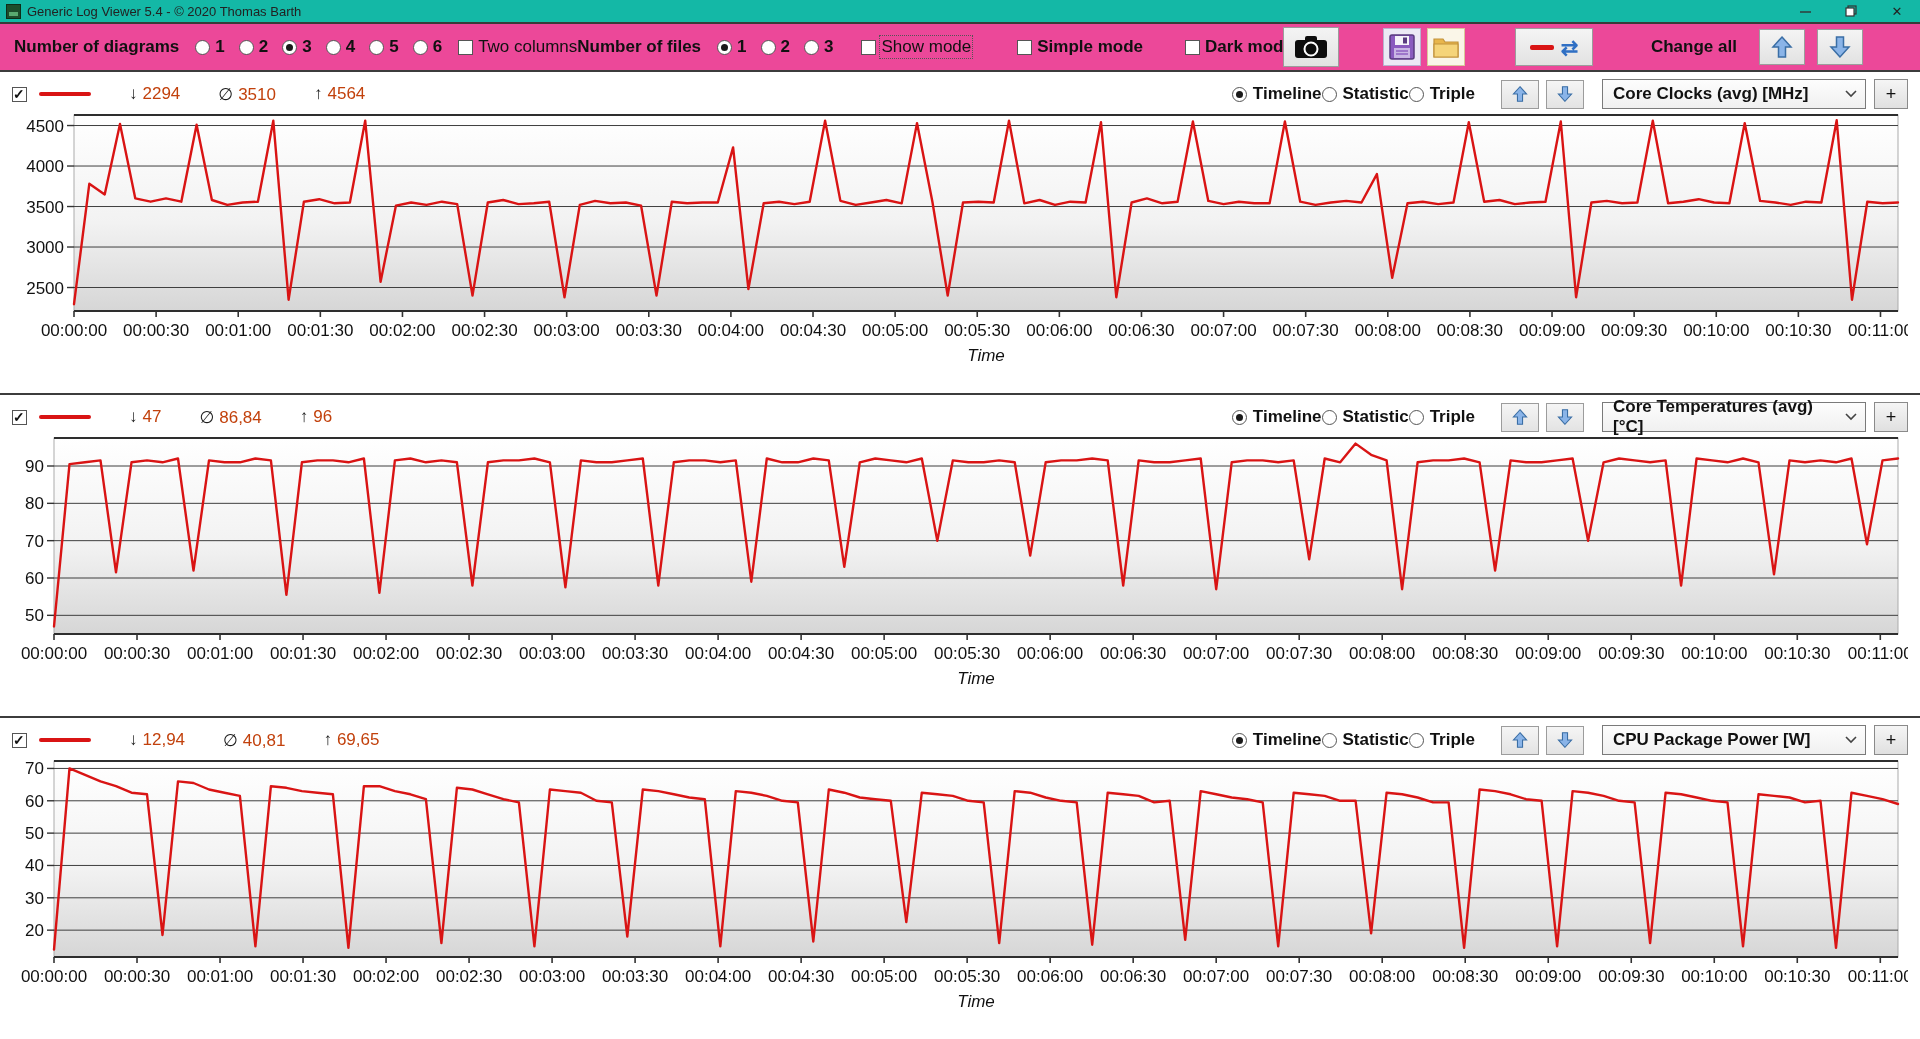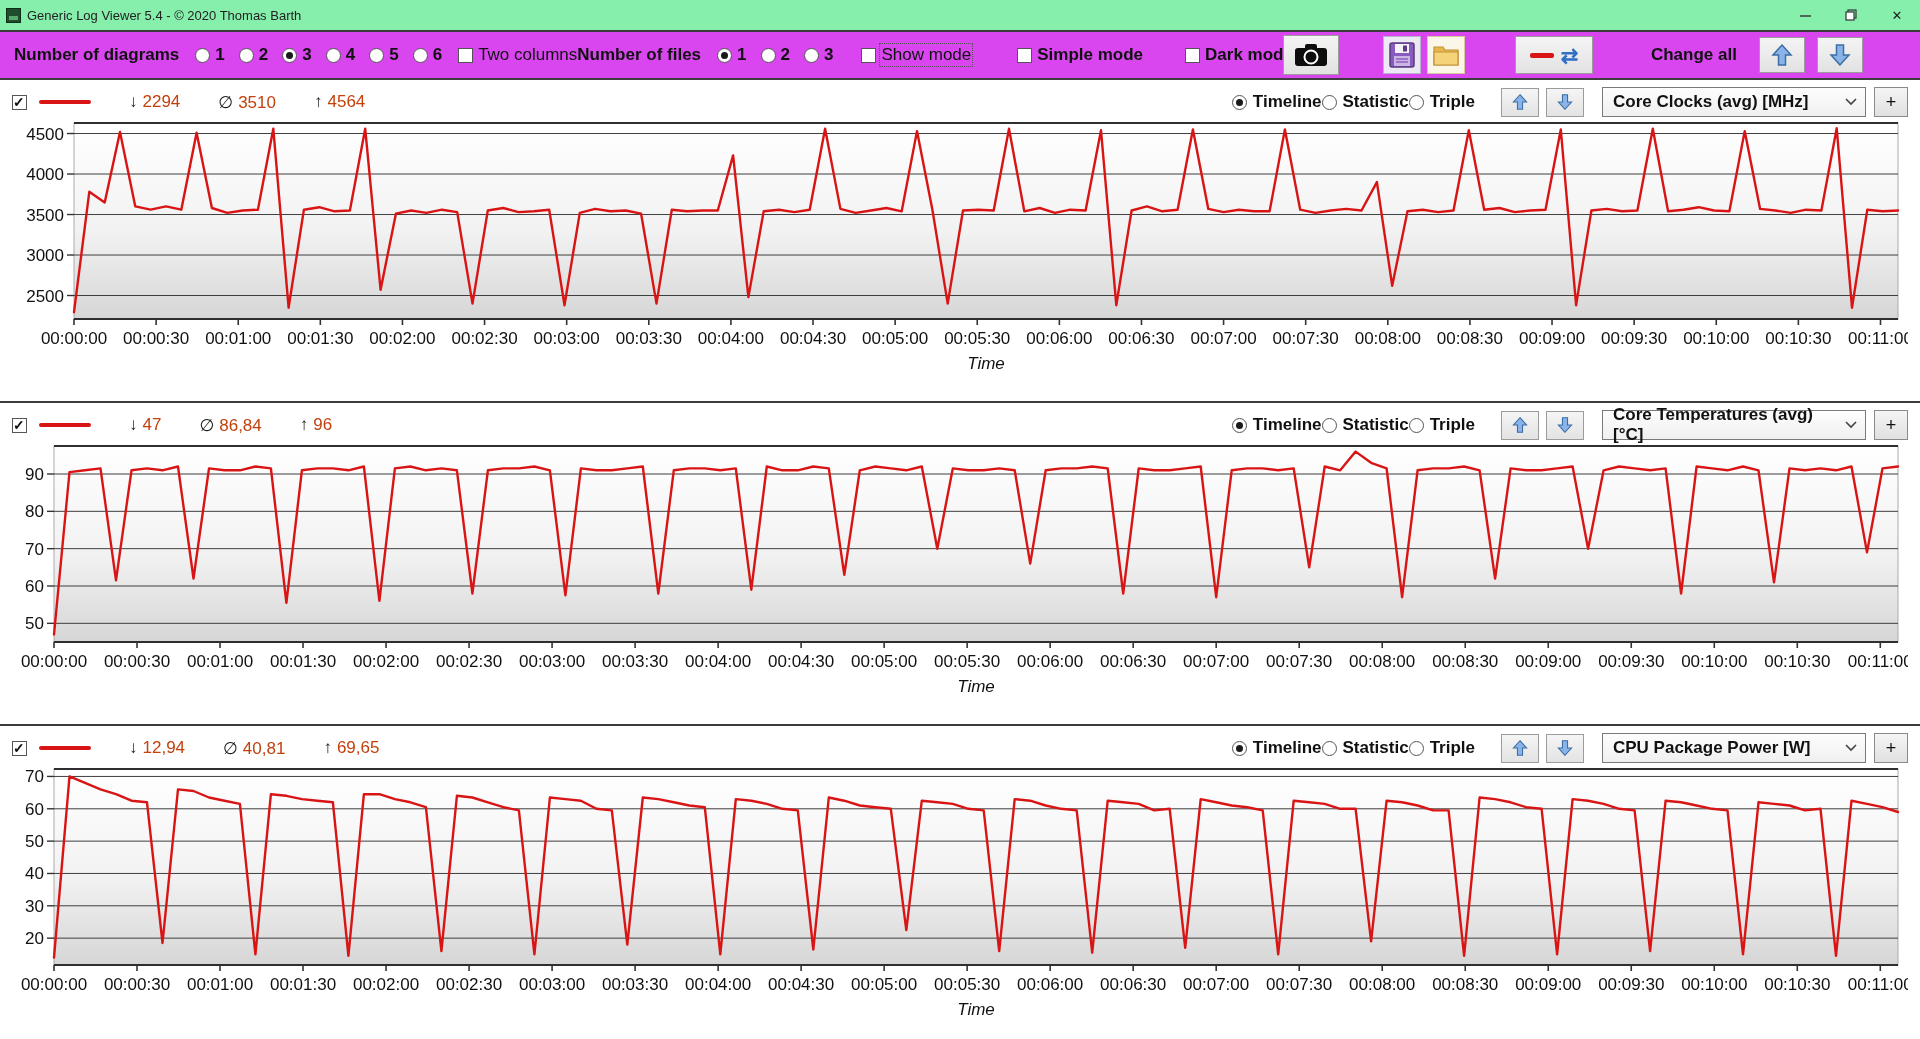--- a/index.html
+++ b/index.html
@@ -1,33 +1,33 @@
 <!DOCTYPE html>
 <html><head>
 <meta charset="utf-8">
 <style>
   * { margin:0; padding:0; box-sizing:border-box; }
   html,body { width:1920px; height:1039px; overflow:hidden; background:#ffffff;
     font-family:"Liberation Sans", sans-serif; color:#111; }
 
   
-  .titlebar { height:32px; background:#86efac; display:flex; align-items:center;
+  .titlebar { height:24px; background:#14b8a6; display:flex; align-items:center;
     border-bottom:2px solid #3a3a3a; padding-left:6px; }
   .app-icon { width:15px; height:15px; margin-right:6px; background:#1d4d2b;
     border:1px solid #0e2d18; position:relative; }
   .app-icon::after { content:""; position:absolute; left:2px; top:7px; width:9px; height:4px;
     background:#59a96f; }
   .titlebar-text { font-size:13px; color:#222; }
   .win-buttons { margin-left:auto; display:flex; height:100%; }
   .win-btn { width:46px; height:100%; display:flex; align-items:center; justify-content:center;
     font-size:13px; color:#222; cursor:default; }
   .win-btn svg { display:block; }
 
   
-  .toolbar { height:46px; background:#d946ef; display:flex; align-items:center;
+  .toolbar { height:46px; background:#ec4899; display:flex; align-items:center;
     padding:0 14px; white-space:nowrap; }
   .tb-label { font-weight:700; font-size:17px; }
   .radio { width:15px; height:15px; border:1px solid #555; border-radius:50%;
     display:inline-block; position:relative; background:#fff; flex:none; }
   .radio.checked::after { content:""; position:absolute; left:3px; top:3px; width:7px; height:7px;
     border-radius:50%; background:#1a1a1a; }
   .cb { width:15px; height:15px; border:1px solid #555; background:#fff; display:inline-block;
     position:relative; flex:none; }
   .cb.checked::after { content:"\2713"; position:absolute; left:0px; top:-2px; font-size:14px;
     font-weight:700; color:#111; }

